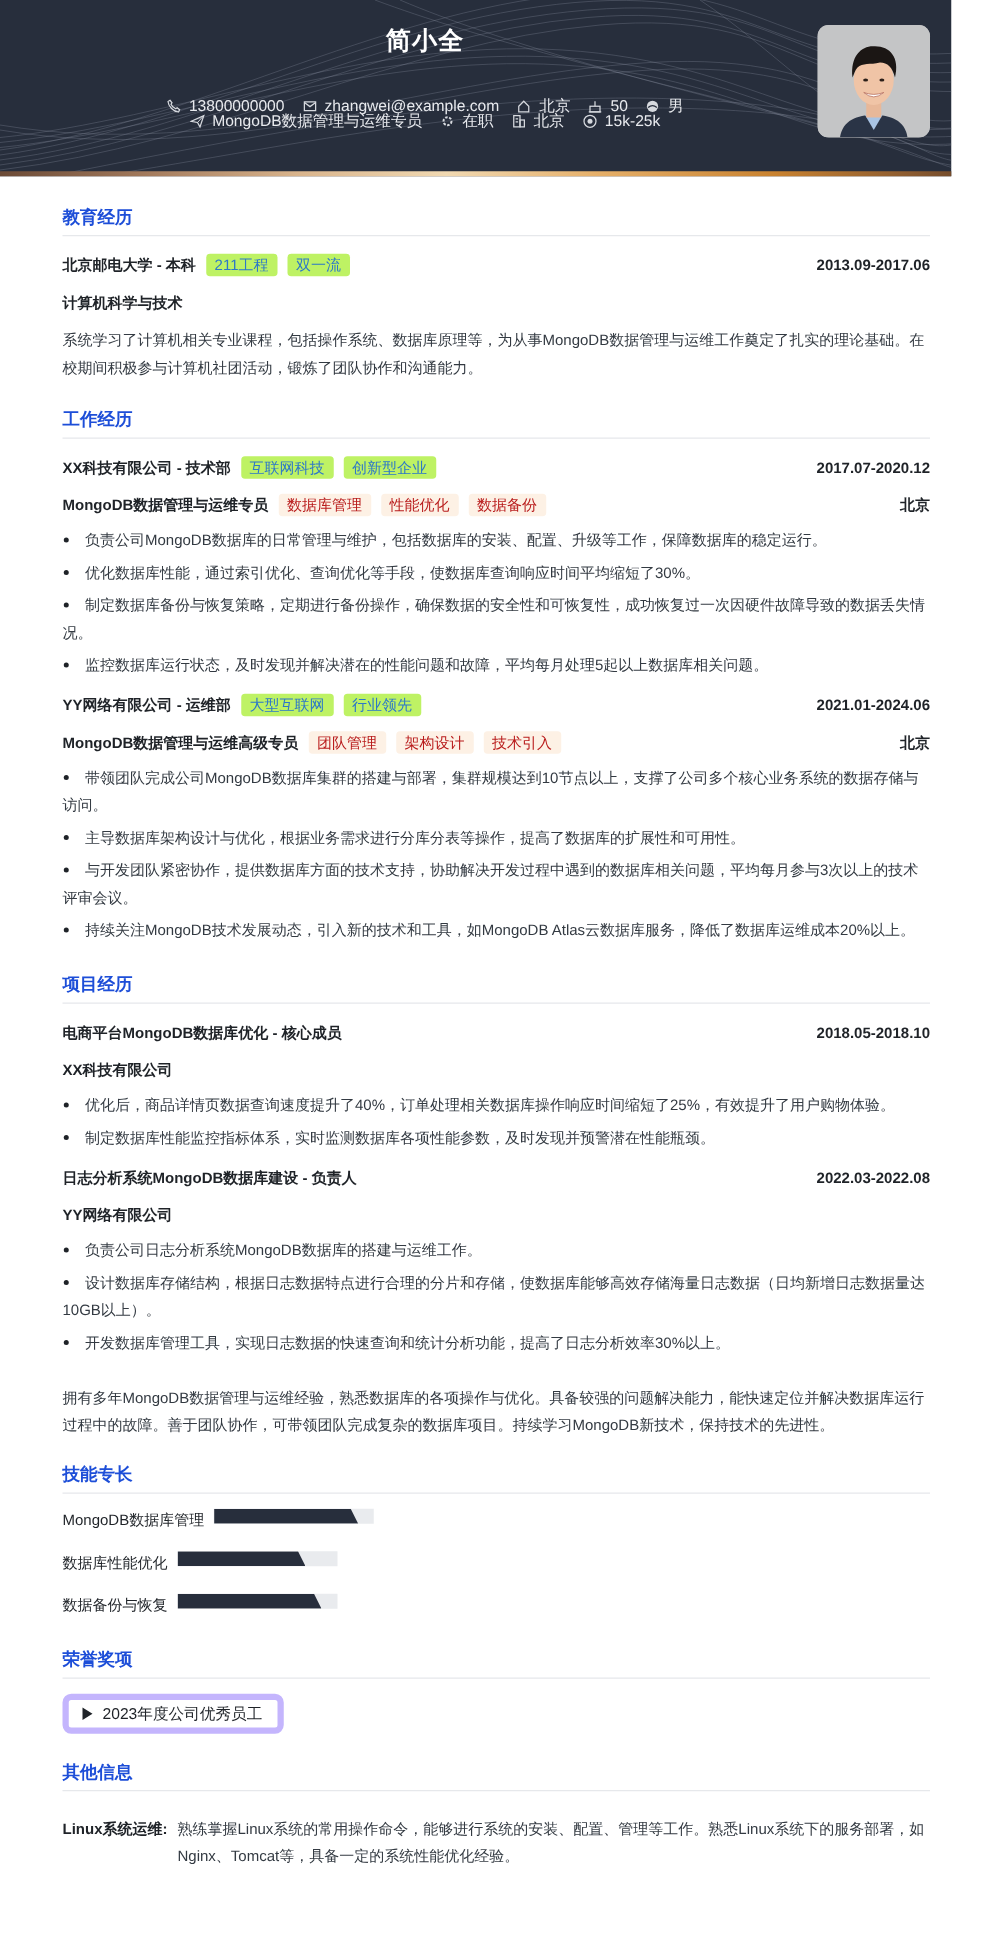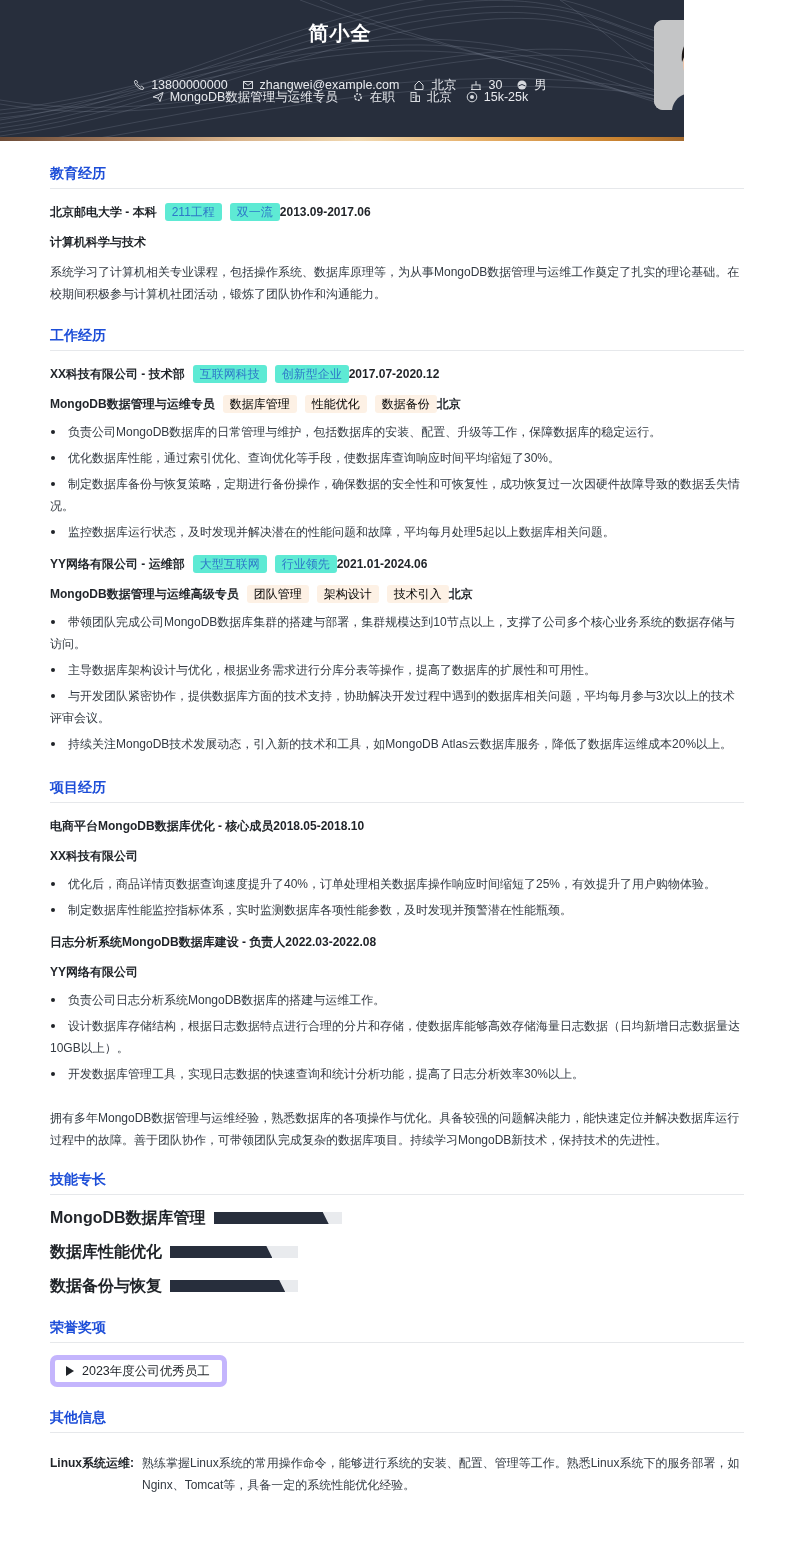--- a/index.html
+++ b/index.html
@@ -7,21 +7,21 @@
   body {
     font-family: "Liberation Sans", "DejaVu Sans", sans-serif;
     color: #1f2328;
     font-size: 12px;
     line-height: 1.5;
   }
 
   
   .header {
     position: relative;
-    width: 684px;
+    width: 761px;
     height: 141px;
     background: #272e3c;
     overflow: hidden;
   }
   .header .waves {
     position: absolute; left: 0; top: 0; width: 794px; height: 141px;
   }
   .header-bar {
     position: absolute; left: 0; top: 137px; width: 794px; height: 6px;
     background: linear-gradient(90deg, #6b4a36 0%, #a47b5d 15%, #d9b48c 30%, #f1d9b2 45%, #e6b06a 60%, #c9822f 78%, #8a5a30 92%, #5f3e26 100%);
@@ -53,52 +53,52 @@
   
   .content { padding: 0 50px 0 50px; }
   .section { }
   .section-title {
     font-size: 14px; font-weight: bold; color: #1d4ed8;
     padding-bottom: 4px;
     border-bottom: 1px solid #e6e8eb;
     margin-bottom: 12px;
   }
   .row-head {
-    display: flex; align-items: center;
+    display: flex; justify-content: space-between; align-items: center;
     height: 22px;
     font-weight: bold; font-size: 12px; color: #1f2328;
   }
   .row-head .left { display: flex; align-items: center; }
   .row-head .right { font-weight: bold; }
   .tag {
     display: inline-block; font-weight: normal;
     font-size: 12px; line-height: 18px;
     padding: 0 7px; border-radius: 3px;
     margin-left: 8px;
   }
-  .tag.blue { background: #5eead4; color: #2d78c8; }
-  .tag.orange { background: #fdf1e5; color: #000000; }
+  .tag.blue { background: #bef264; color: #2d78c8; }
+  .tag.orange { background: #fdf1e5; color: #b91c1c; }
   .sub-line { font-weight: bold; height: 22px; margin-top: 8px; display: flex; align-items: center; }
   .para { color: #333a42; line-height: 22px; margin-top: 8px; }
   ul.bullets { list-style: none; margin-top: 6px; }
   ul.bullets li {
     position: relative; padding-left: 18px;
     color: #333a42; line-height: 22px; margin-bottom: 4px;
     text-indent: 0;
   }
   ul.bullets li::before {
     content: ""; position: absolute; left: 1px; top: 9px;
     width: 4px; height: 4px; border-radius: 50%; background: #1f2328;
   }
   ul.bullets li.wrap2 { padding-left: 0; text-indent: 18px; }
   ul.bullets li.wrap2::before { left: 1px; }
 
   
   .skills-grid { display: flex; flex-wrap: wrap; }
-  .skill { display: flex; align-items: center; width: 353px; height: 22px; margin-bottom: 12px; font-weight: bold; font-size: 16px; }
+  .skill { display: flex; width: 353px; height: 22px; margin-bottom: 12px; font-weight: normal; font-size: 12px; }
   .skill .bar {
     position: relative; width: 128px; height: 12px; background: #e9ebee; margin-left: 8px;
     overflow: hidden;
   }
   .skill .fill {
     position: absolute; left: 0; top: 0; height: 12px; background: #272e3c;
     clip-path: polygon(0 0, calc(100% - 6px) 0, 100% 100%, 0 100%);
   }
 
   .award {
@@ -169,21 +169,21 @@
       <span>北京</span>
     </span>
     <span class="info-item">
       <span class="ic">
         <svg viewBox="0 0 12 12">
             <rect x="2" y="6" width="8" height="4.5" fill="none" stroke="#d6d9de" stroke-width="1"></rect>
             <line x1="6" y1="2" x2="6" y2="6" stroke="#d6d9de" stroke-width="1"></line>
             <line x1="1" y1="10.5" x2="11" y2="10.5" stroke="#d6d9de" stroke-width="1"></line>
           </svg>
       </span>
-      <span>30</span>
+      <span>50</span>
     </span>
     <span class="info-item">
       <span class="ic">
         <svg viewBox="0 0 12 12">
             <circle cx="6" cy="6" r="4.5" fill="#d6d9de"></circle>
             <path d="M2.5 7 Q6 4 9.5 7" fill="none" stroke="#272e3c" stroke-width="1"></path>
           </svg>
       </span>
       <span>男</span>
     </span>

